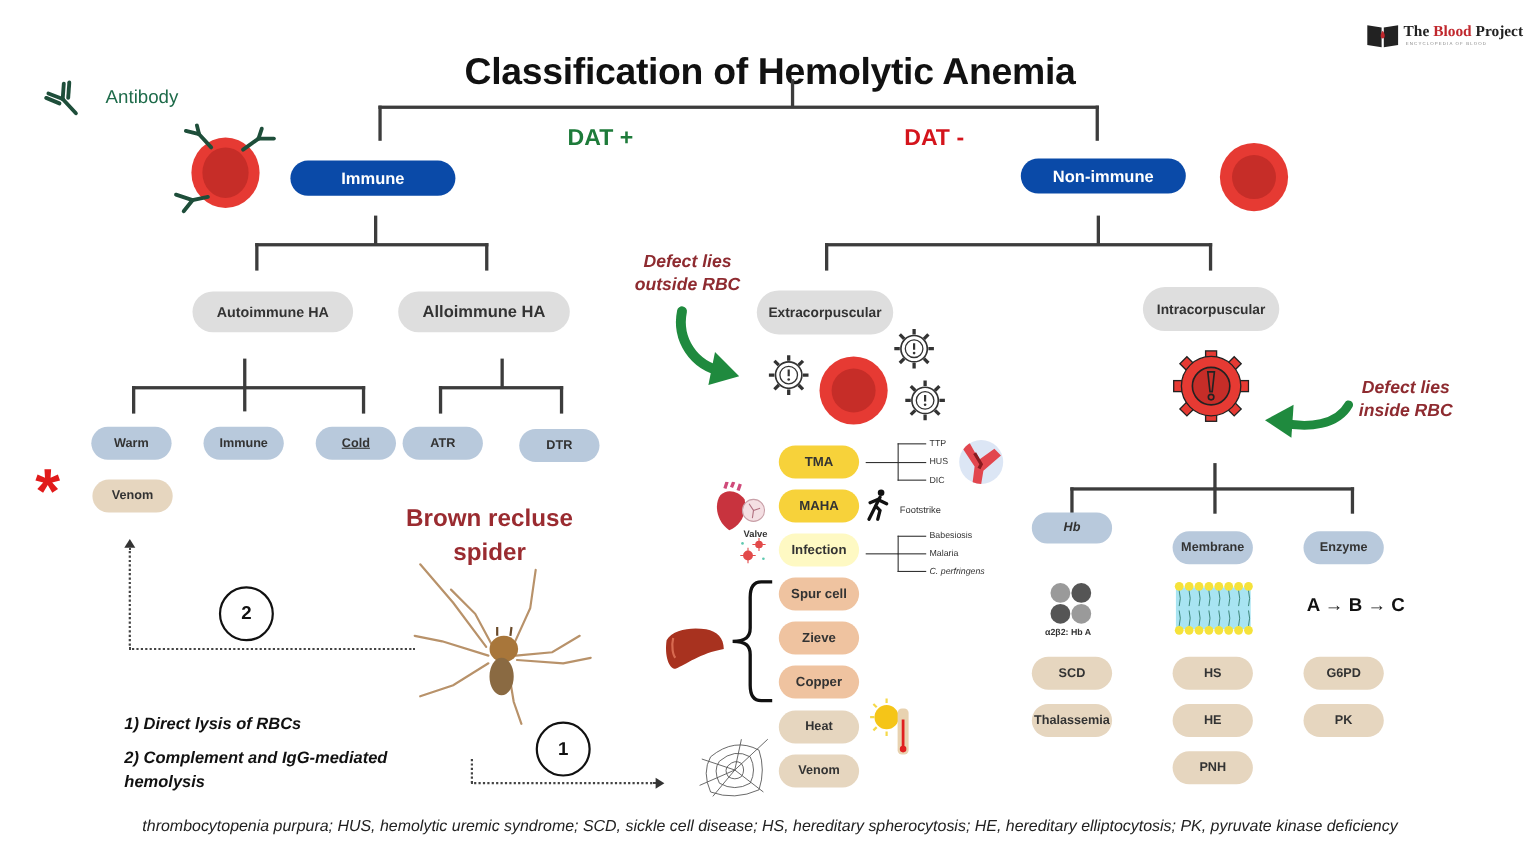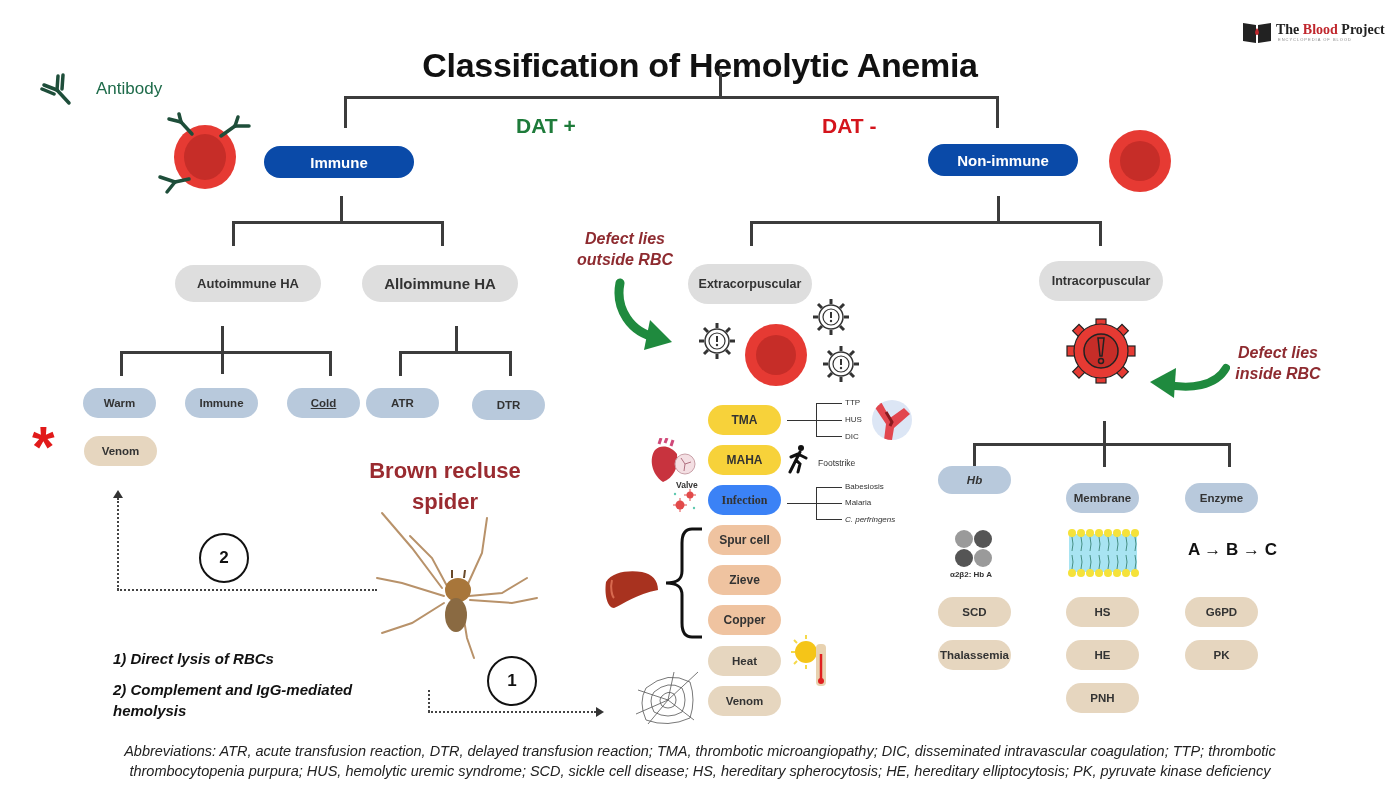--- a/index.html
+++ b/index.html
@@ -5,21 +5,21 @@
   * { box-sizing: border-box; margin: 0; padding: 0; }
   body { width: 1400px; height: 788px; background: #ffffff; position: relative; overflow: hidden; font-family: "Liberation Sans", sans-serif; color: #222; }
   .abs { position: absolute; }
   .title { left: 0; width: 1400px; top: 18px; text-align: center; font-size: 34px; font-weight: bold; color: #111; letter-spacing: -0.3px; margin-top: 28px; }
   .pill { position: absolute; border-radius: 20px; display: flex; align-items: center; justify-content: center; font-weight: bold; font-size: 12px; color: #333; }
   .pill.blue-dark { background: #0a4aa8; color: #fff; font-size: 15px; border-radius: 18px; }
   .pill.grey { background: #dedede; font-size: 13px; }
   .pill.lightblue { background: #b8c9dc; font-size: 11.5px; color: #333; }
   .pill.tan { background: #e6d6bf; font-size: 11.5px; color: #333; }
   .pill.yellow { background: #f7d23a; font-size: 12px; color: #333; }
-  .pill.pink { background: #3b82f6; font-size: 12px; color: #333; font-family: Liberation Serif, serif; }
+  .pill.pink { background: #fef9c3; font-size: 12px; color: #333; }
   .pill.peach { background: #efc3a0; font-size: 12px; color: #333; }
   .line { position: absolute; background: #3c3c3c; }
   .thin { position: absolute; background: #333; }
   .small-label { position: absolute; font-size: 8px; font-weight: normal; color: #333; }
   .dat-plus { color: #1e7b3a; font-weight: bold; font-size: 21px; }
   .dat-minus { color: #d4141c; font-weight: bold; font-size: 21px; }
   .defect { color: #8e2b30; font-weight: bold; font-style: italic; font-size: 16px; line-height: 21px; text-align: center; }
   .brown { color: #9a2b30; font-weight: bold; font-size: 22px; line-height: 31px; text-align: center; }
   .note { font-style: italic; font-weight: bold; font-size: 15px; color: #111; line-height: 21px; }
   .footer { left: 60px; width: 1280px; top: 741px; text-align: center; font-style: italic; font-size: 14.5px; color: #222; line-height: 20px; }
@@ -397,15 +397,14 @@
 
 <div class="pill tan" style="left:938px; top:597px; width:73px; height:30px;">SCD</div>
 <div class="pill tan" style="left:938px; top:640px; width:73px; height:30px;">Thalassemia</div>
 <div class="pill tan" style="left:1066px; top:597px; width:73px; height:30px;">HS</div>
 <div class="pill tan" style="left:1066px; top:640px; width:73px; height:30px;">HE</div>
 <div class="pill tan" style="left:1066px; top:683px; width:73px; height:30px;">PNH</div>
 <div class="pill tan" style="left:1185px; top:597px; width:73px; height:30px;">G6PD</div>
 <div class="pill tan" style="left:1185px; top:640px; width:73px; height:30px;">PK</div>
 
 <div class="abs footer">
-  <div>Abbreviations: ATR, acute transfusion reaction, DTR, delayed transfusion reaction; TMA, thrombotic microangiopathy; DIC, disseminated intravascular coagulation; TTP; thrombotic</div>
   <div>thrombocytopenia purpura; HUS, hemolytic uremic syndrome; SCD, sickle cell disease; HS, hereditary spherocytosis; HE, hereditary elliptocytosis; PK, pyruvate kinase deficiency</div>
 </div>
 
 </body></html>

